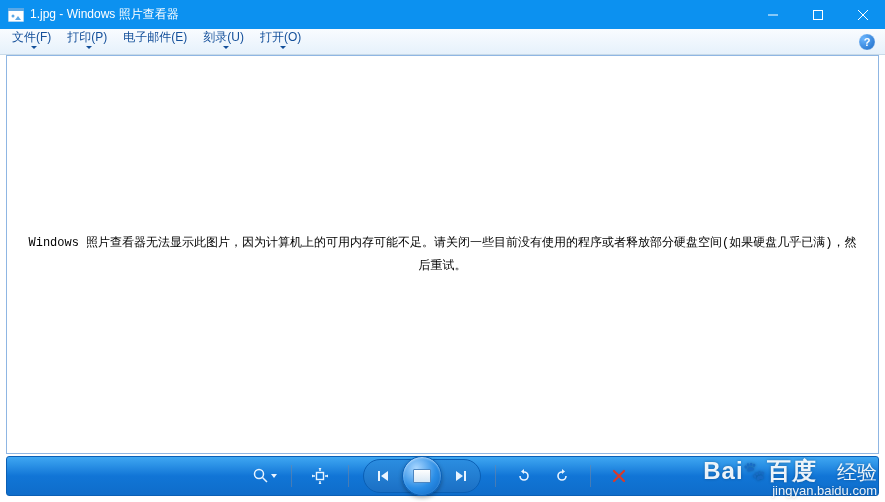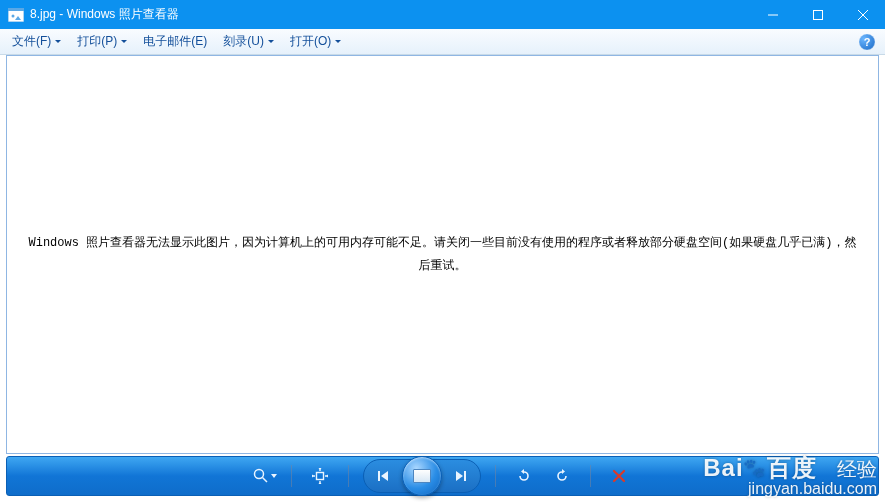--- a/index.html
+++ b/index.html
@@ -46,20 +46,21 @@
   font-size: 12px;
   color: #134f9a;
   padding: 0 4px;
 }
 .menu-item {
   display: flex;
   align-items: center;
   padding: 0 8px;
   height: 100%;
   cursor: default;
+  flex-direction: column;
 }
 .menu-arrow {
   margin-left: 4px;
   width: 0; height: 0;
   border-left: 3px solid transparent;
   border-right: 3px solid transparent;
   border-top: 3px solid #134f9a;
 }
 .menu-spacer { flex: 1; }
 .help-icon {
@@ -202,42 +203,42 @@
   font-size: 24px;
   font-weight: bold;
   letter-spacing: 1px;
   font-family: Arial, sans-serif;
 }
 .watermark .wm-b {
   font-size: 20px;
   font-weight: 500;
 }
 .watermark .wm-url {
-  font-size: 16px;
+  font-size: 13px;
   margin-top: -4px;
 }
 .watermark .wm-paw {
   display: inline-block;
   font-size: 18px;
   transform: translateY(-2px);
 }
 </style>
 </head>
 <body>
 
 <div class="titlebar">
   <span class="titlebar-icon">
     <svg viewBox="0 0 16 14">
         <rect x="0" y="0" width="16" height="14" fill="#fff" stroke="#5aa8e6" stroke-width="1"></rect>
         <rect x="0" y="0" width="16" height="3" fill="#5aa8e6"></rect>
         <circle cx="5" cy="8" r="1.5" fill="#5aa8e6"></circle>
         <path d="M7 12 L10 8 L13 12 Z" fill="#5aa8e6"></path>
       </svg>
   </span>
-  <span class="titlebar-title">8.jpg - Windows 照片查看器</span>
+  <span class="titlebar-title">1.jpg - Windows 照片查看器</span>
   <span class="titlebar-spacer"></span>
   <div class="titlebar-btn">
     <svg viewBox="0 0 10 10">
         <path d="M0 5 H10" stroke="#fff" stroke-width="1"></path>
       </svg>
   </div>
   <div class="titlebar-btn">
     <svg viewBox="0 0 10 10">
         <rect x="0.5" y="0.5" width="9" height="9" fill="none" stroke="#fff" stroke-width="1"></rect>
       </svg>

